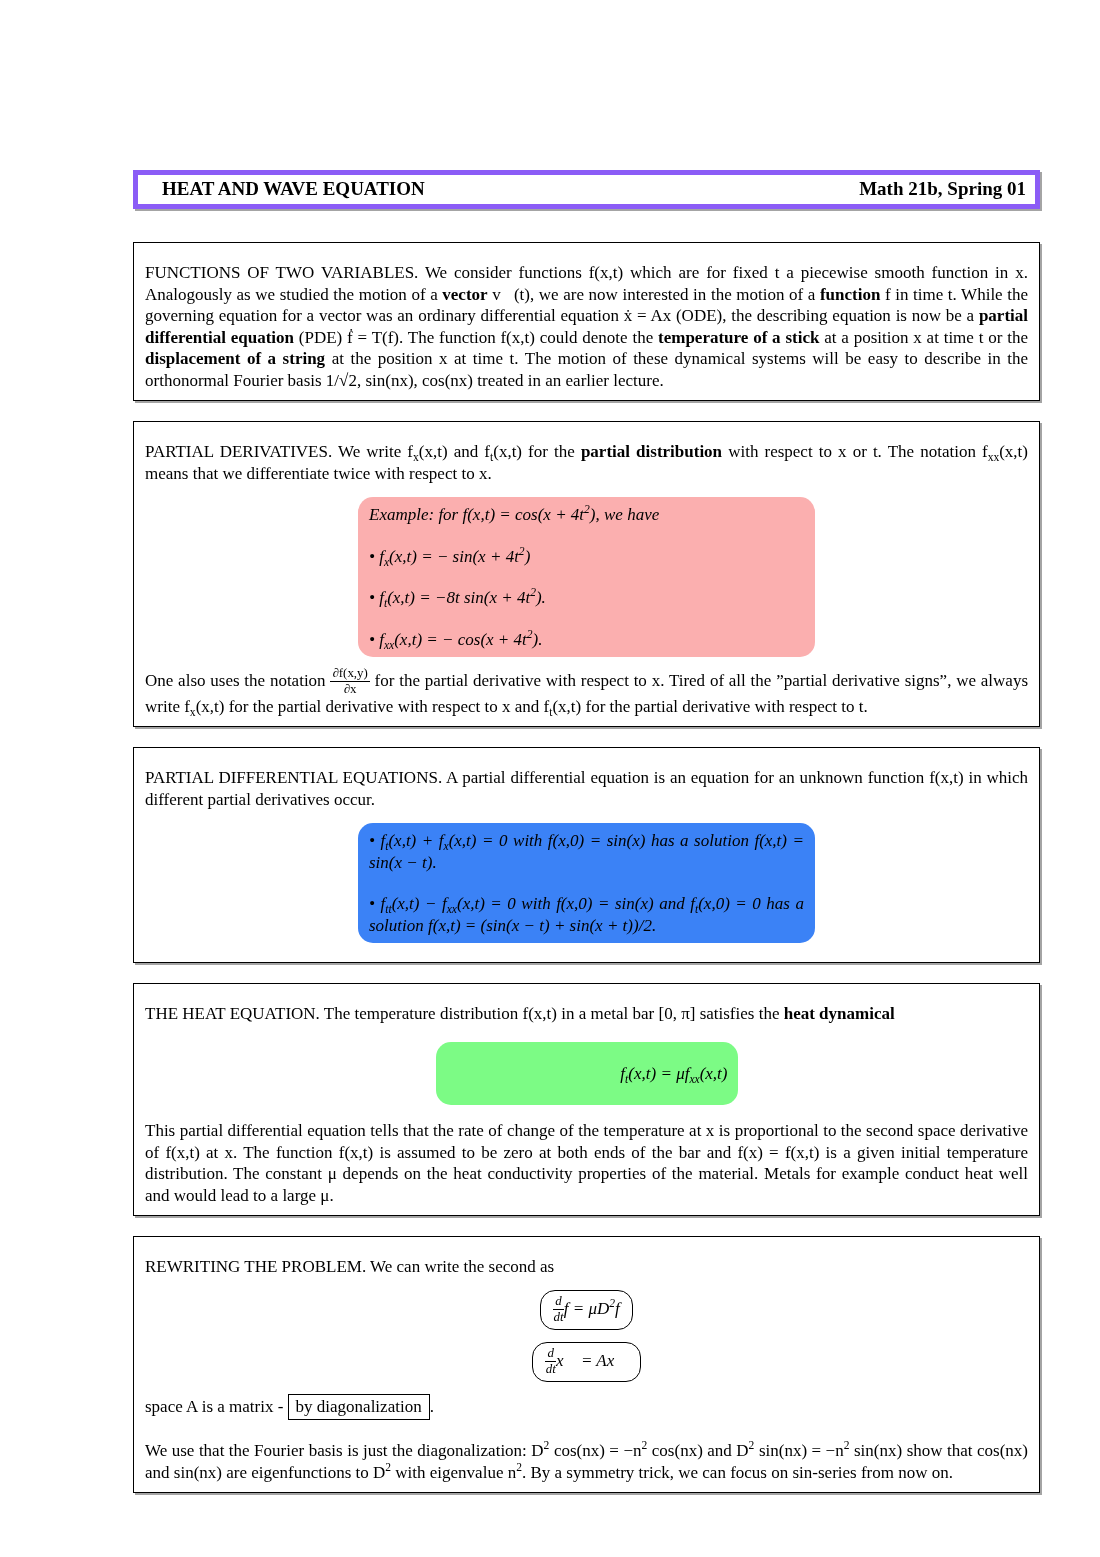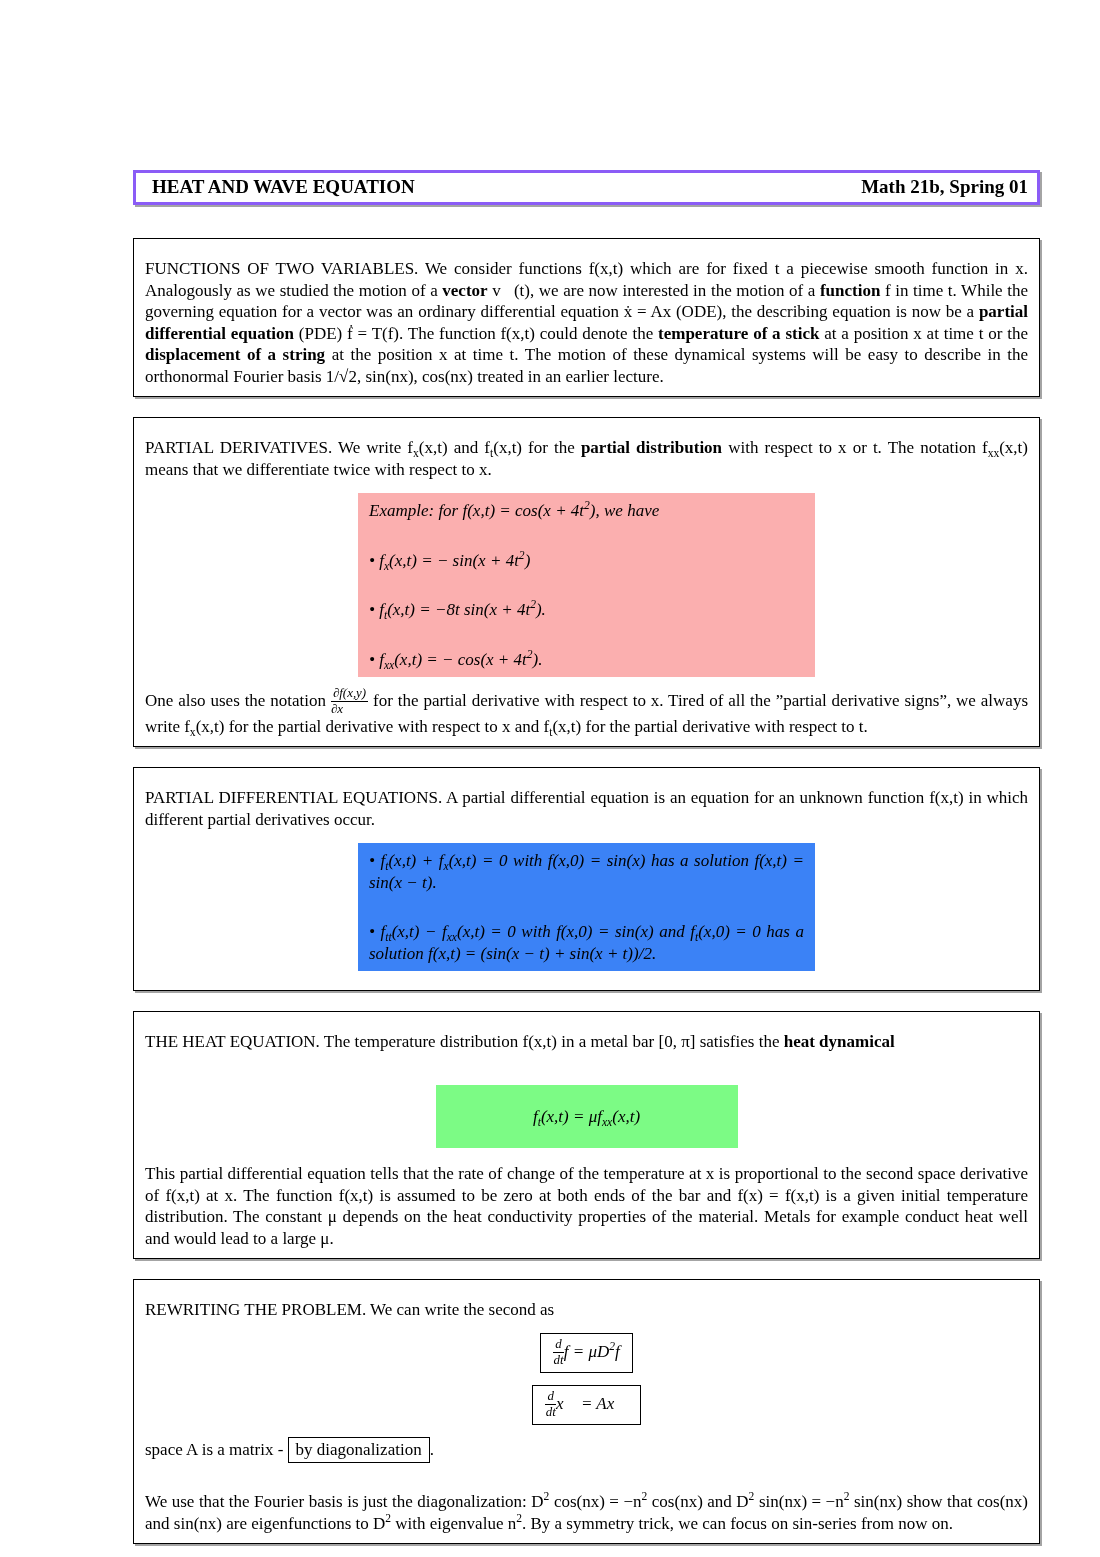--- a/index.html
+++ b/index.html
@@ -12,76 +12,76 @@
     color:#000;
     overflow:hidden;
   }
   .doc-column{
     position:absolute;
     left:133px;
     top:170px;
     width:907px;
   }
   .titlebox{
-    border:3px solid #8b5cf6;
+    border:5px solid #8b5cf6;
     box-shadow:2px 2px 0 rgba(90,90,90,0.55);
     display:flex;
     justify-content:space-between;
     align-items:center;
-    padding:3px 9px 4px 16px;
+    padding:3px 9px 4px 24px;
     margin-bottom:33px;
     font-size:19px;
     font-weight:bold;
     text-align:center;
   }
   .box{
     border:1px solid #000;
     box-shadow:2px 2px 0 rgba(90,90,90,0.55);
     padding:19px 11px 9px 11px;
     margin-bottom:20px;
     font-size:17px;
     line-height:21.5px;
     text-align:justify;
   }
   .box p{margin:0;}
-  .box p + p{margin-top:28px;}
+  .box p + p{margin-top:20px;}
   .highlight{
     width:435px;
     margin:13px auto 10px auto;
     padding:7px 11px;
     text-align:justify;
   }
   .highlight p{margin:0;}
-  .math{font-style:italic;}
+  .math{font-style:italic;border-radius:15px;}
   .greenbox{
     width:282px;
-    margin:32px auto 15px auto;
+    margin:17px auto 15px auto;
     padding:21px 10px;
-    text-align:center;
+    text-align:right;
   }
   .eq-center{text-align:center;margin:12px 0;}
   .eqbox{
     display:inline-block;
     border:1px solid #000;
     padding:4px 12px 5px 12px;
     text-align:center;
   }
   .wordbox{
     display:inline-block;
     border:1px solid #000;
     padding:1px 7px 2px 7px;
   }
   sub{font-size:0.68em;line-height:0;}
   sup{font-size:0.68em;line-height:0;}
   .frac{
     display:inline-block;
+    text-align:center;
     vertical-align:-0.55em;
     font-size:0.76em;
     line-height:1;
-    font-style:italic;
   }
   .frac .fr-n{display:block;border-bottom:1px solid currentColor;padding:0 2px 1px 2px;}
   .frac .fr-d{display:block;padding-top:1px;}
 </style>
 </head>
 <body>
 
 <div class="page">
   <div class="doc-column">
 

